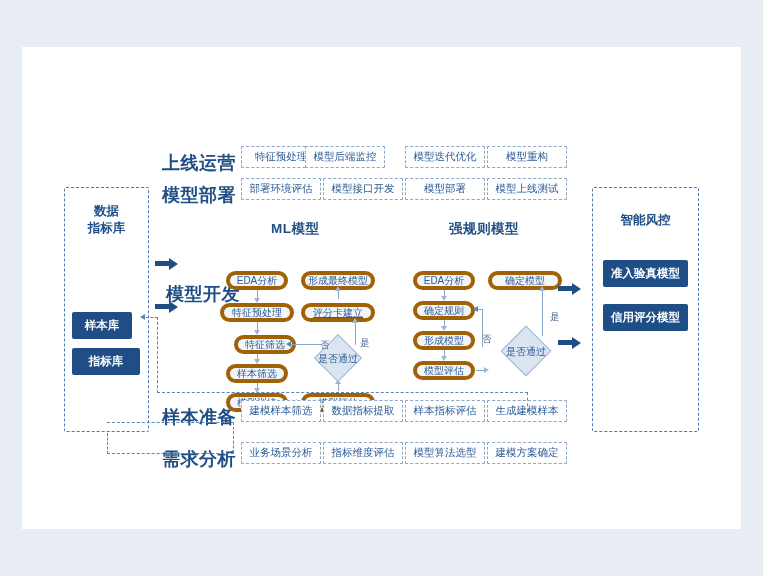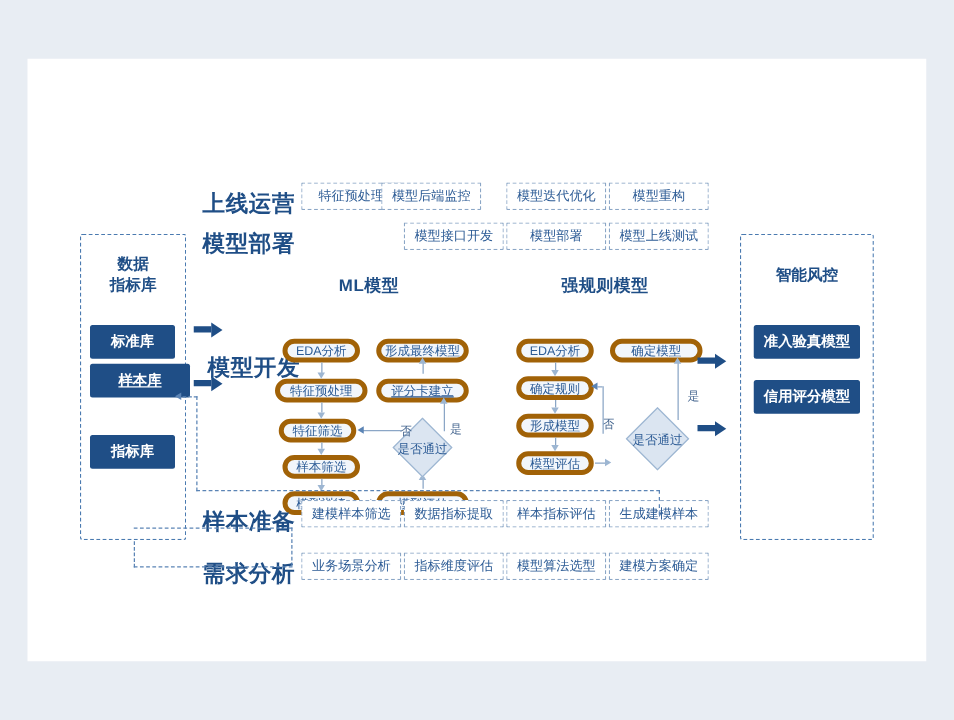--- a/index.html
+++ b/index.html
@@ -167,43 +167,43 @@
 <div id="page">
   <div id="canvas">
 
     <div class="lbl" style="left:140px; top:104px;">上线运营</div>
     <div class="pill row-wide" style="left:219px; top:99px;">特征预处理</div>
     <div class="pill row-wide" style="left:283px; top:99px;">模型后端监控</div>
     <div class="pill row-wide" style="left:383px; top:99px;">模型迭代优化</div>
     <div class="pill row-wide" style="left:465px; top:99px;">模型重构</div>
 
     <div class="lbl" style="left:140px; top:136px;">模型部署</div>
+    <div class="pill row-wide" style="left:219px; top:131px;">部署环境评估</div>
     <div class="pill row-wide" style="left:301px; top:131px;">模型接口开发</div>
     <div class="pill row-wide" style="left:383px; top:131px;">模型部署</div>
     <div class="pill row-wide" style="left:465px; top:131px;">模型上线测试</div>
 
     <div class="group" style="left:42px; top:140px; width:85px; height:245px;"></div>
     <div class="grouptitle" style="left:42px; top:156px; width:85px;">数据
 指标库</div>
-    <div class="solidbox" style="left:50px; top:213px; width:68px; height:27px;">标准库</div>
-    <div class="solidbox" style="left:50px; top:244px; width:80px; height:27px;text-decoration:underline;">样本库</div>
+    <div class="solidbox" style="left:50px; top:265px; width:60px; height:27px;">样本库</div>
     <div class="solidbox" style="left:50px; top:301px; width:68px; height:27px;">指标库</div>
 
     <div class="arrow-stem" style="left:133px; top:214px; width:14px;"></div>
     <div class="arrow-right" style="left:147px; top:211px;"></div>
     <div class="arrow-stem" style="left:133px; top:257px; width:14px;"></div>
     <div class="arrow-right" style="left:147px; top:254px;"></div>
 
     <div class="lbl" style="left:144px; top:235px;">模型开发</div>
 
     <div class="lbl" style="left:249px; top:173px; font-size:13.5px;">ML模型</div>
 
     <div class="pill node" style="left:204px; top:224px;">EDA分析</div>
     <div class="pill node wide" style="left:198px; top:256px;">特征预处理</div>
-    <div class="pill node" style="left:201px; top:288px;">特征筛选</div>
+    <div class="pill node" style="left:212px; top:288px;">特征筛选</div>
     <div class="pill node" style="left:204px; top:317px;font-family:Liberation Mono, monospace;">样本筛选</div>
     <div class="pill node" style="left:204px; top:346px;">模型训练</div>
 
     <div class="pill node wide" style="left:279px; top:224px;">形成最终模型</div>
     <div class="pill node wide" style="left:279px; top:256px;text-decoration:underline;">评分卡建立</div>
     <div class="pill node wide" style="left:279px; top:346px;">模型评估</div>
 
     <div class="line v" style="left:235px; top:243px; height:9px;"></div>
     <div class="tri-down" style="left:231.5px; top:251px;"></div>
     <div class="line v" style="left:235px; top:275px; height:8px;"></div>

